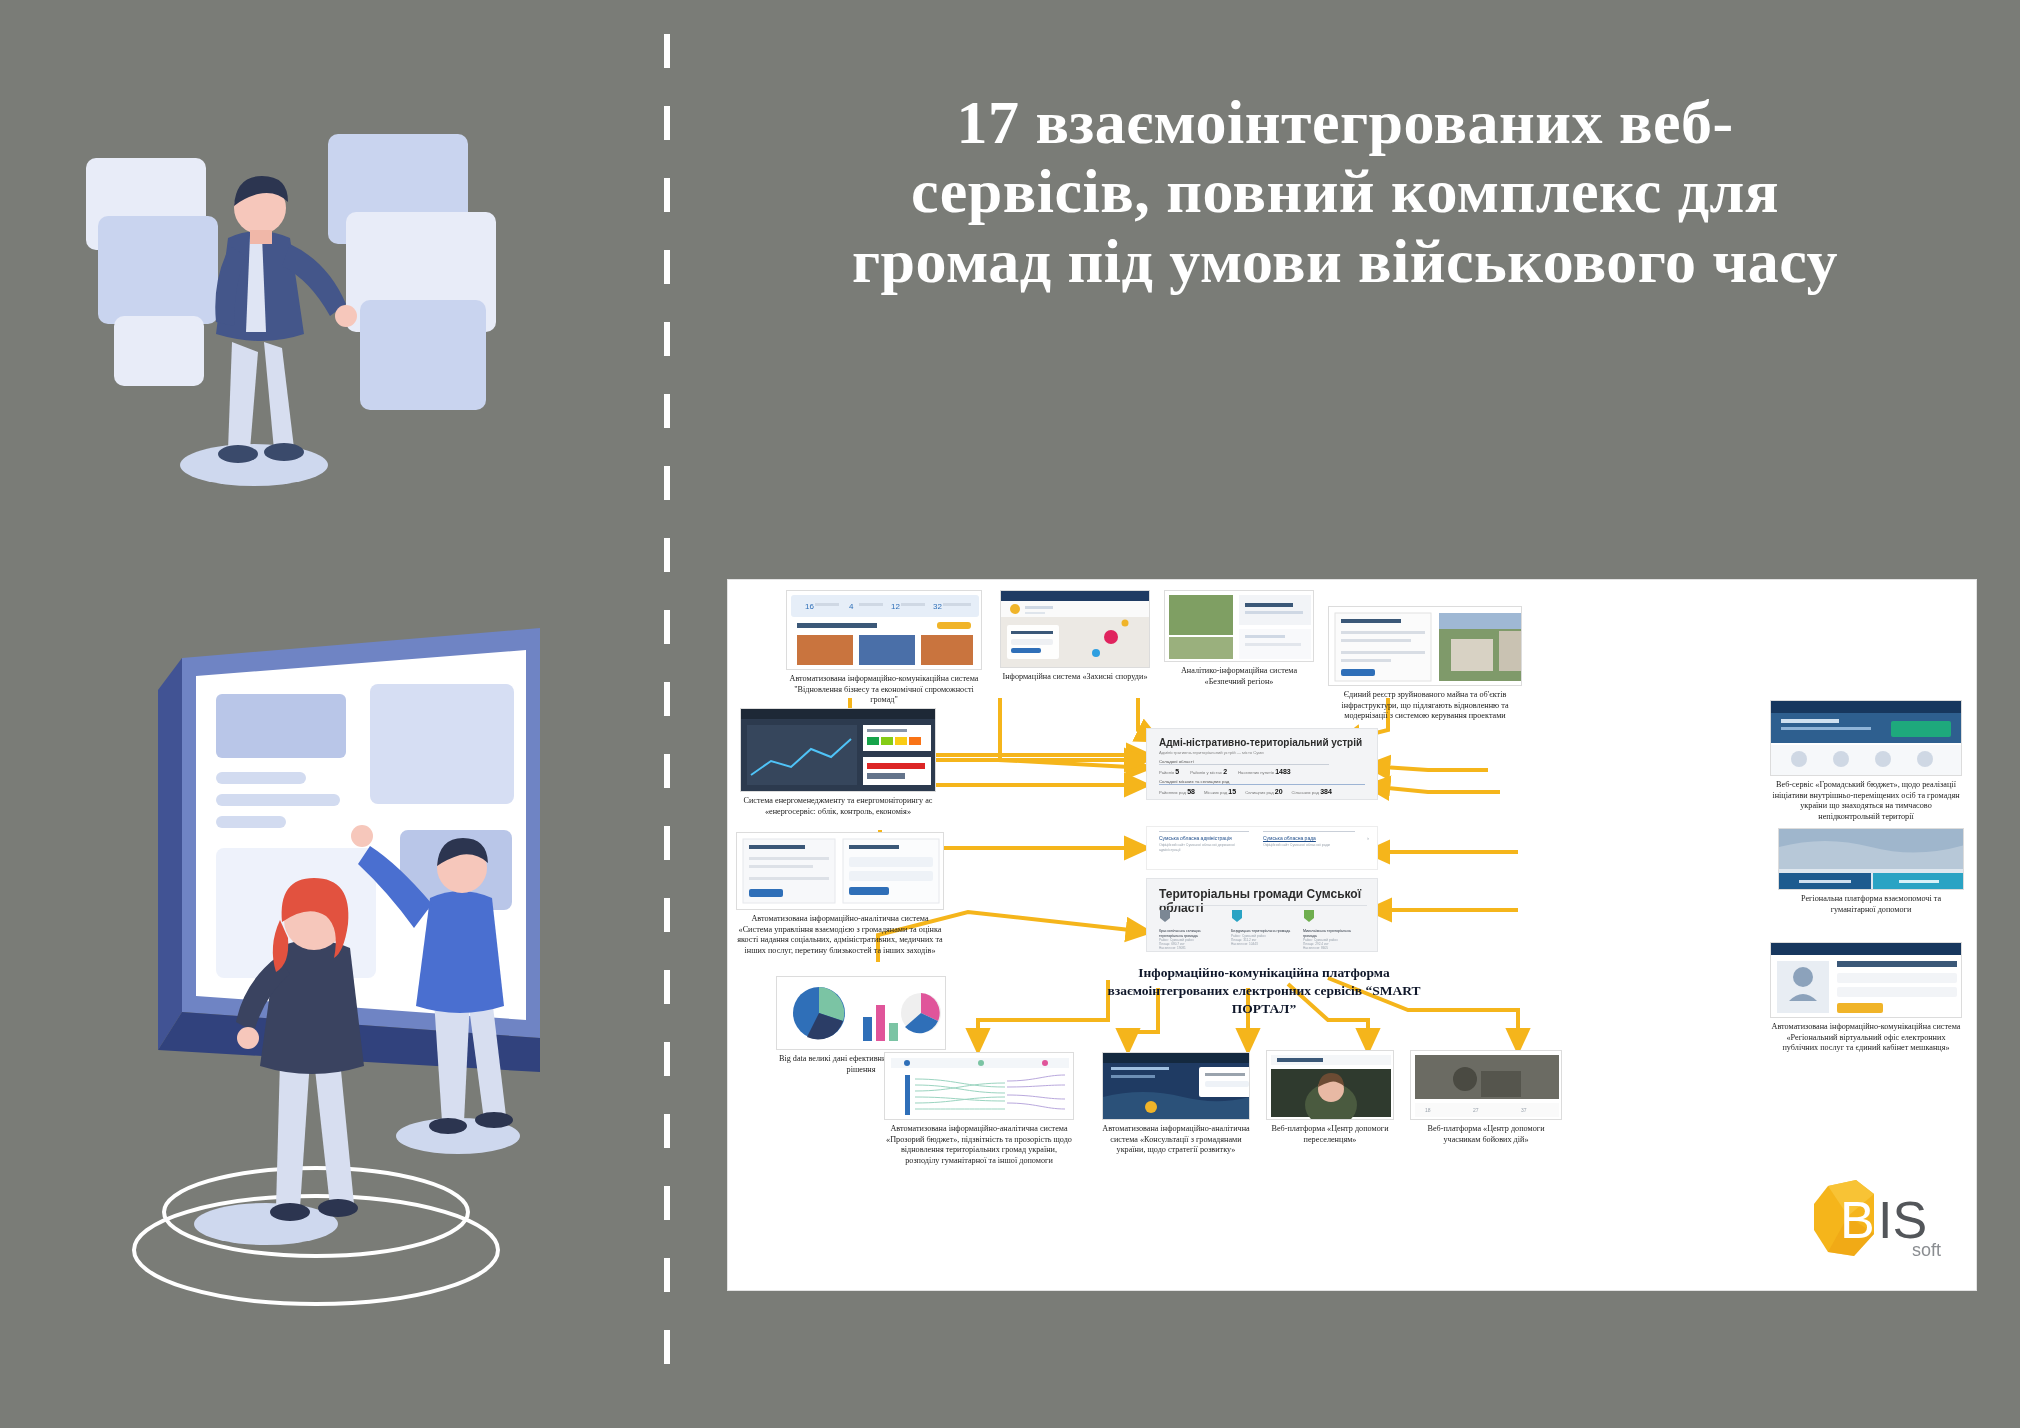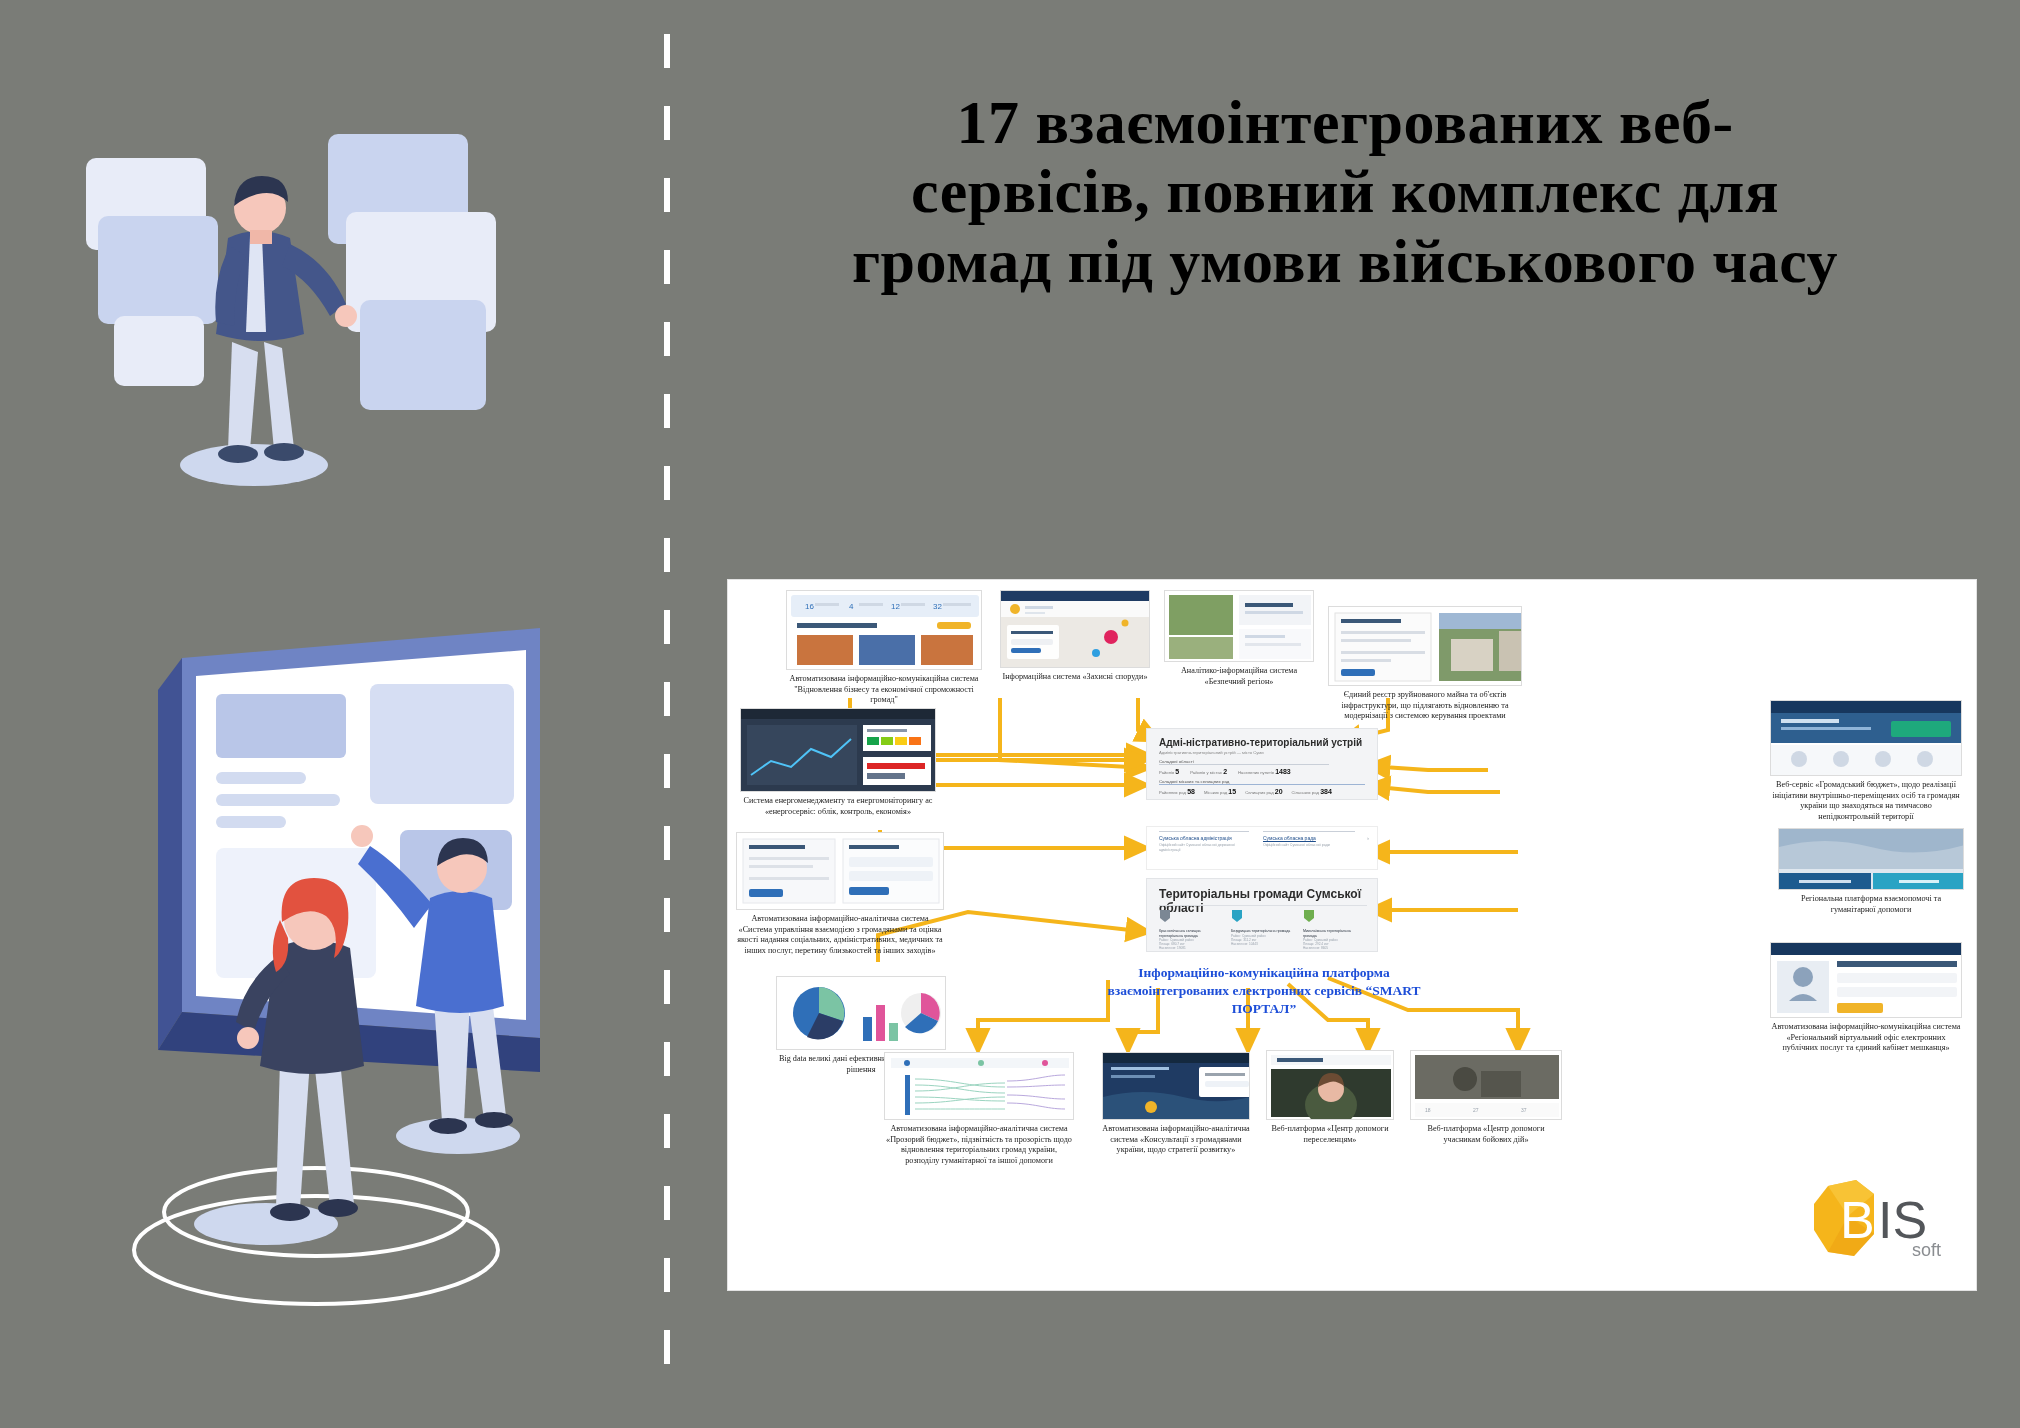--- a/index.html
+++ b/index.html
@@ -21,21 +21,21 @@
         rgba(0,0,0,0) 34px, rgba(0,0,0,0) 72px);
   }
 
   
   .title {
     position: absolute; left: 840px; top: 88px; width: 1010px;
     text-align: center;
     font-family: "Liberation Serif", "DejaVu Serif", serif;
     font-weight: bold;
     font-size: 62px; line-height: 1.12;
-    color: #000000;
+    color: #ffffff;
     letter-spacing: .5px;
   }
 
   
   .illu-top { position: absolute; left: 78px; top: 120px; width: 520px; height: 430px; }
   .illu-bottom { position: absolute; left: 70px; top: 620px; width: 560px; height: 700px; }
 
   
   .board {
     position: absolute; left: 728px; top: 580px;
@@ -67,21 +67,21 @@
     border: 1px solid #e2e4e7;
   }
   .hub-title {
     font-family: "Liberation Sans", sans-serif;
     font-weight: bold; color: #2b2b2b;
   }
   .hub-center {
     position: absolute;
     text-align: center;
     font-family: "Liberation Serif", "DejaVu Serif", serif;
-    font-weight: bold; font-size: 13.5px; line-height: 1.35; color: #1d4ed8;
+    font-weight: bold; font-size: 13.5px; line-height: 1.35; color: #0f172a;
   }
 
   
   .arrow { position: absolute; }
 
   
   .bis { position: absolute; right: 22px; bottom: 22px; width: 150px; height: 92px; }
 </style>
 </head>
 <body>

